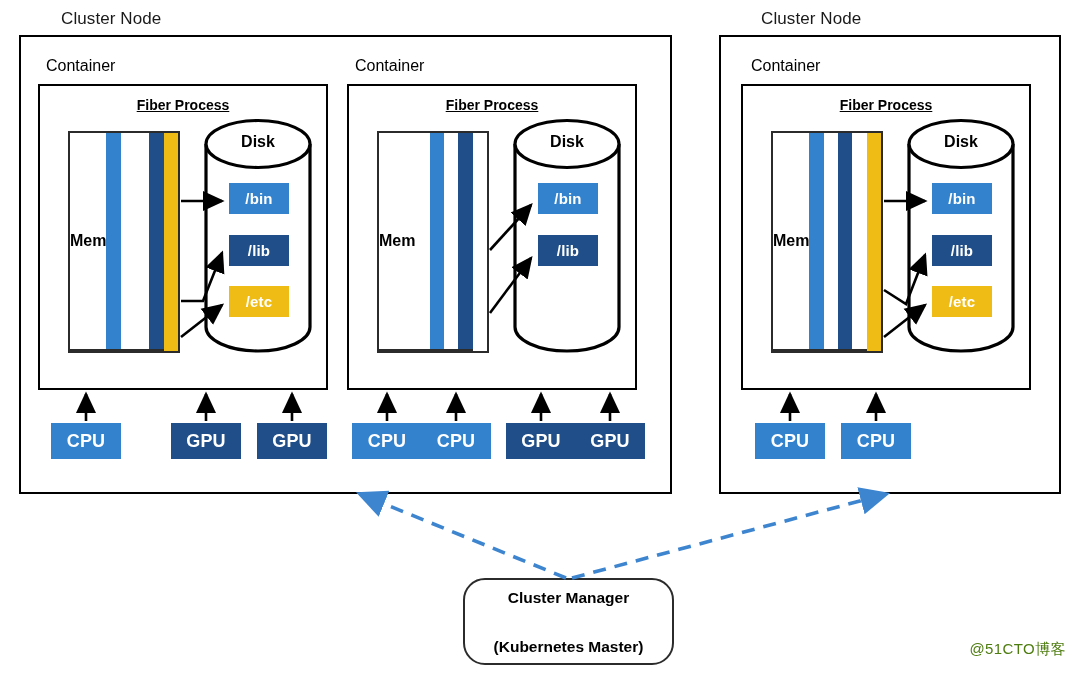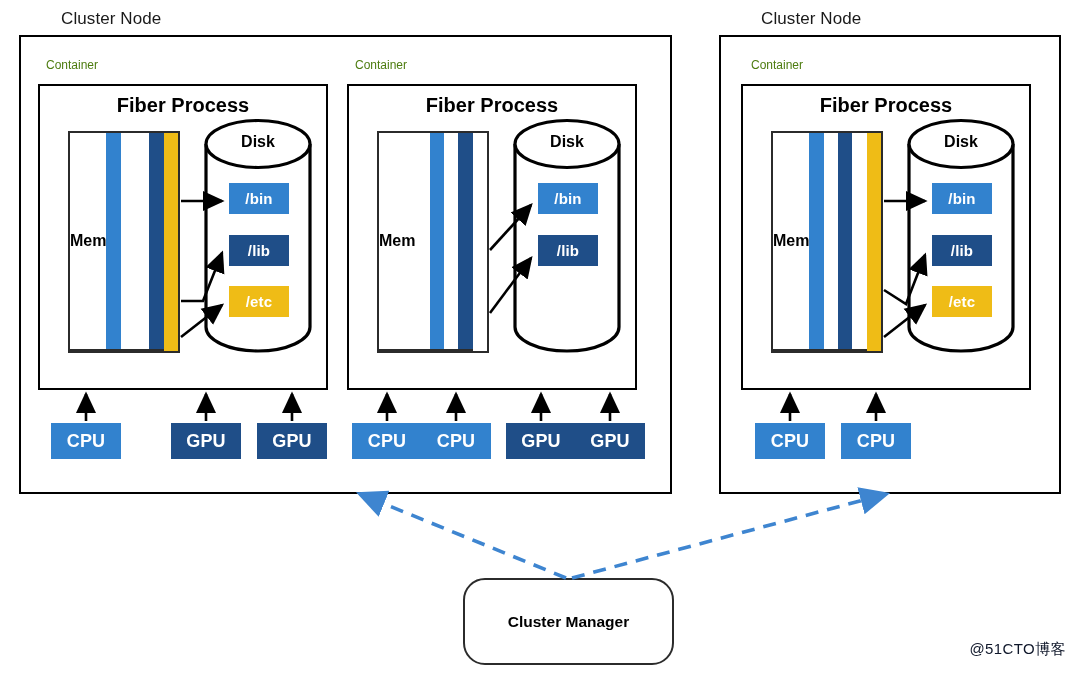--- a/index.html
+++ b/index.html
@@ -32,35 +32,36 @@
     letter-spacing: .1px;
     line-height: 20px;
     white-space: nowrap;
     margin-left: 42px;
   }
   .node-box {
     border: 2.5px solid #000;
     background: #fff;
   }
   .container-label {
-    font-size: 12px;
-    color: #4d7c0f;
+    font-size: 16px;
+    color: #000000;
     line-height: 19px;
     white-space: nowrap;
   }
   .container-box {
     border: 2.5px solid #000;
     background: #fff;
   }
   .fiber-title {
-    font-size: 20px;
+    font-size: 14px;
     font-weight: bold;
     text-align: center;
     line-height: 19px;
     white-space: nowrap;
+    text-decoration: underline;
   }
 
   
   .mem-box {
     border: 2.5px solid #2b2b2b;
     background: #fff;
     display: flex;
     flex-direction: row;
   }
   .mem-row {
@@ -128,21 +129,21 @@
     text-align: center;
     gap: 28px;
   }
 
   
   .watermark {
     position: absolute;
     right: 14px;
     bottom: 14px;
     font-size: 15px;
-    color: #0f172a;
+    color: #4d7c0f;
     white-space: nowrap;
     letter-spacing: .4px;
   }
 
   svg.overlay {
     position: absolute;
     left: 0; top: 0;
     width: 1080px;
     height: 673px;
     pointer-events: none;
@@ -245,20 +246,21 @@
     <div class="disk-item" style="left:26px; top:65px; width:60px; height:31px; background:#3282ce;">/bin</div>
     <div class="disk-item" style="left:26px; top:117px; width:60px; height:31px; background:#1f4e88;">/lib</div>
     <div class="disk-item" style="left:26px; top:168px; width:60px; height:31px; background:#efbc16;">/etc</div>
   </div>
 
   <div class="proc" style="left:755px; top:423px; width:70px; height:36px; background:#3282ce;">CPU</div>
   <div class="proc" style="left:841px; top:423px; width:70px; height:36px; background:#3282ce;">CPU</div>
 
   <div class="manager" style="left:463px; top:578px; width:207px; height:83px;">
     <span>Cluster Manager</span>
+    <span>(Kubernetes Master)</span>
   </div>
 
   <svg class="overlay" viewBox="0 0 1080 673">
     <defs>
       <marker id="blackArrow" markerWidth="9" markerHeight="9" refX="7.4" refY="4.5" orient="auto">
         <path d="M0,0.6 L8.4,4.5 L0,8.4 Z" fill="#000000"></path>
       </marker>
       <marker id="blueArrow" markerWidth="9" markerHeight="9" refX="7.2" refY="4.5" orient="auto">
         <path d="M0,0.6 L8.4,4.5 L0,8.4 Z" fill="#3e85d0"></path>
       </marker>

